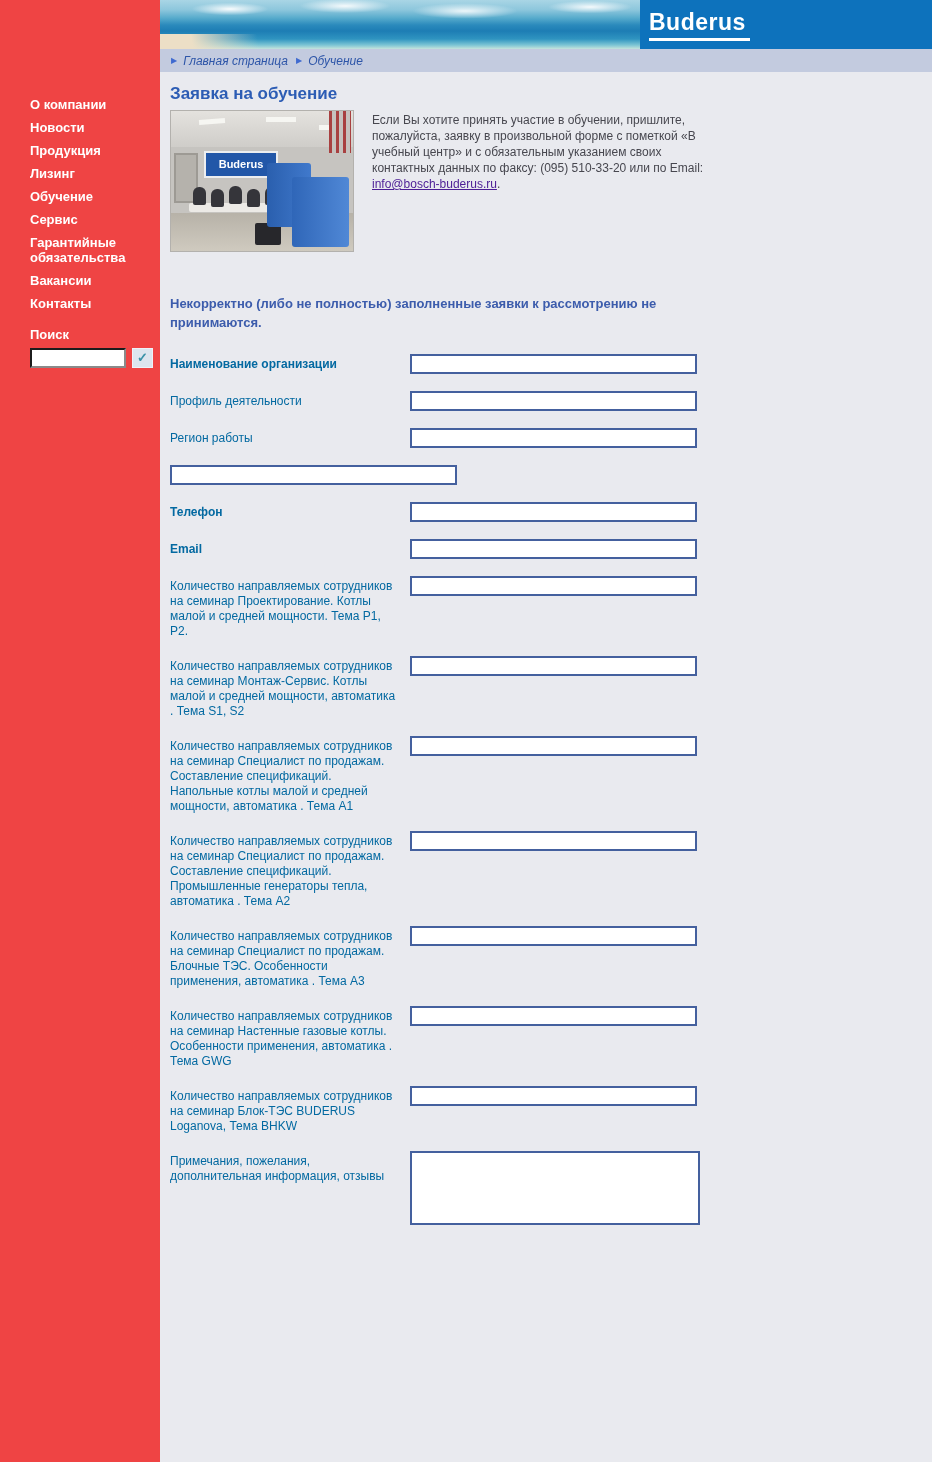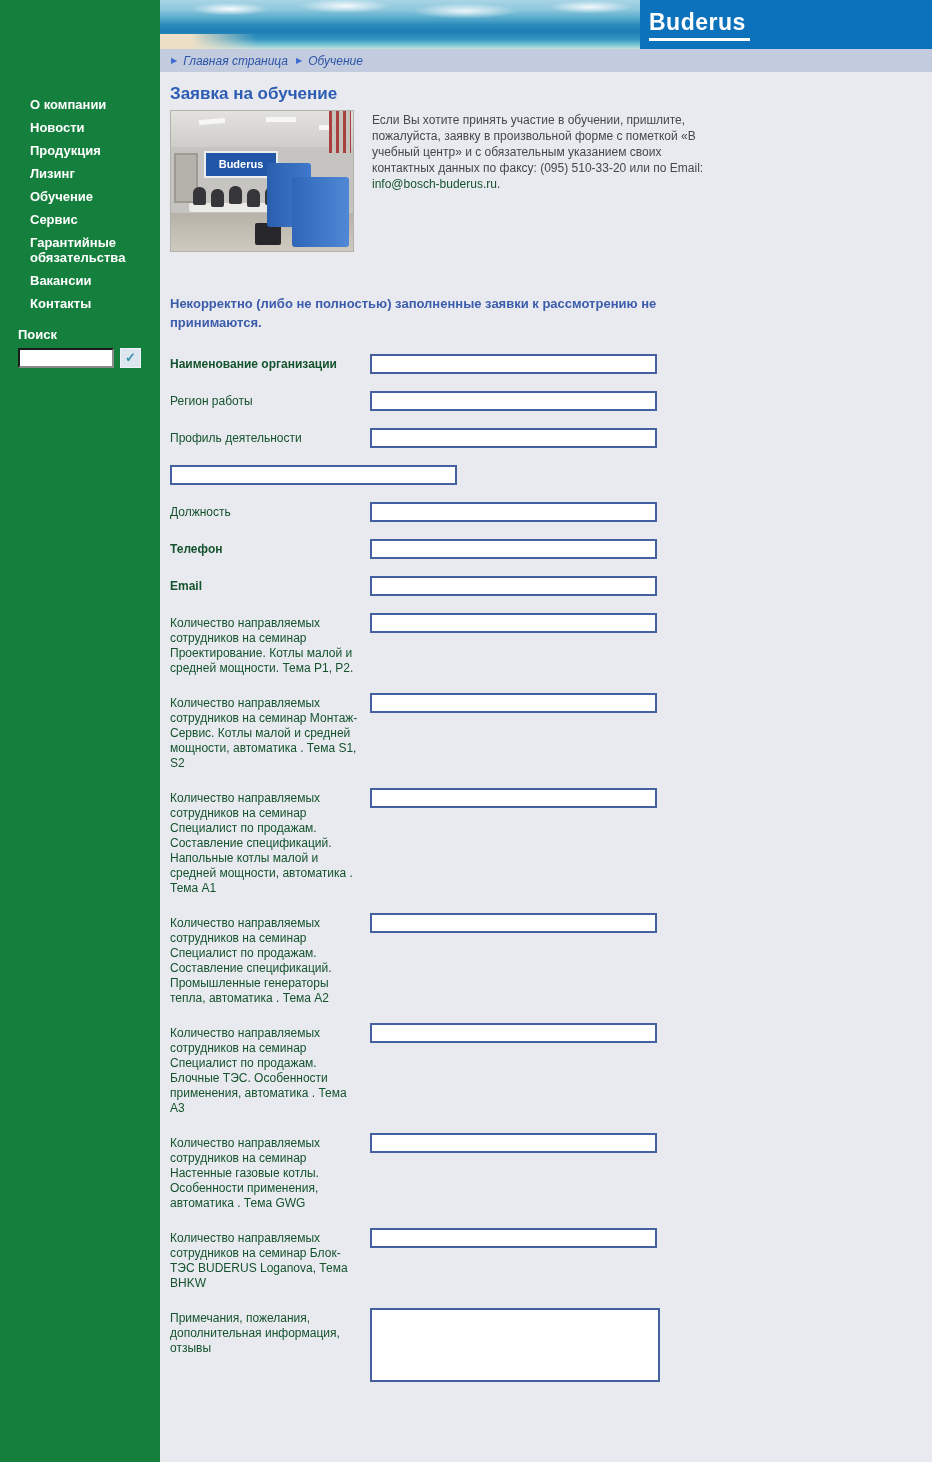--- a/index.html
+++ b/index.html
@@ -6,28 +6,28 @@
   html,body { margin:0; padding:0; }
   body {
     width:932px; height:1462px; position:relative;
     font-family:"Liberation Sans", sans-serif;
     background:#e9eaef; overflow:hidden;
   }
 
   
   .sidebar {
     position:absolute; left:0; top:0; width:160px; height:1462px;
-    background:#15803d;
+    background:#ef4444;
   }
   .nav { padding:97px 0 0 30px; }
   .nav-item {
     width:122px; font-size:13px; font-weight:bold; color:#ffffff;
     line-height:15px; margin-bottom:8px; cursor:pointer;
   }
-  .search-block { margin-top:16px; padding-left:18px; }
+  .search-block { margin-top:16px; padding-left:30px; }
   .search-label { font-size:13px; font-weight:bold; color:#ffffff; }
   .search-row { display:flex; margin-top:6px; align-items:flex-start; }
   .search-input {
     width:96px; height:20px; background:#ffffff;
     border:2px solid; border-color:#1c1c1c #8a8a8a #8a8a8a #1c1c1c;
     padding:1px 2px; font-size:12px;
   }
   .search-btn {
     width:21px; height:20px; margin-left:6px; padding:0;
     background:#dde5ee; border:1px solid #eef2f8;
@@ -72,21 +72,21 @@
   .content { padding:12px 16px 0 10px; }
   .page-title {
     margin:0 0 6px 0; font-size:17px; font-weight:bold; color:#2c5cb4;
   }
 
   .intro-row { display:flex; }
   .intro-text {
     width:350px; font-size:12px; line-height:16px; color:#47474f; padding-top:2px;
   }
   .intro-text p { margin:0 0 16px 0; }
-  .email-link { color:#14532d; cursor:pointer; }
+  .email-link { color:#4c1d95; text-decoration:underline; cursor:pointer; }
 
   
   .photo {
     position:relative; width:184px; height:142px; flex:none; margin-right:18px;
     background:#c6c4c0; overflow:hidden; border:1px solid #b3b1ad;
   }
   .ph-ceiling { position:absolute; top:0; left:0; right:0; height:36px;
     background:linear-gradient(#e4e2de,#cfcdc9); }
   .ph-light { position:absolute; background:#f6f6f2; height:5px; }
   .ph-l1 { top:8px; left:28px; width:26px; transform:rotate(-4deg); }
@@ -120,22 +120,22 @@
 
   .warning {
     margin:42px 0 22px 0; width:540px;
     font-size:13px; font-weight:bold; color:#3c5cac; line-height:19px;
   }
 
   
   .app-form { margin-top:0; }
   .form-row { display:flex; margin-bottom:17px; }
   .form-label {
-    width:200px; flex:none; font-size:12px; line-height:15px;
-    color:#14532d; padding-top:3px; padding-right:12px;
+    width:240px; flex:none; font-size:12px; line-height:15px;
+    color:#0369a1; padding-top:3px; padding-right:12px;
   }
   .form-label.required { font-weight:bold; }
   .text-input {
     width:287px; height:20px; background:#ffffff;
     border:2px solid #44609e; padding:0 3px; font-size:12px; color:#333a68;
   }
   .notes-textarea {
     width:290px; height:74px; background:#ffffff;
     border:2px solid #44609e; padding:2px 3px; font-size:12px; color:#333a68;
     resize:none;
@@ -218,38 +218,34 @@
     <p class="warning">Некорректно (либо не полностью) заполненные заявки к рассмотрению не принимаются.</p>
 
     <form class="app-form">
 
       <div class="form-row">
         <label class="form-label required">Наименование организации</label>
         <div class="form-control"><input type="text" class="text-input" style=""></div>
       </div>
 
       <div class="form-row">
+        <label class="form-label">Профиль деятельности</label>
+        <div class="form-control"><input type="text" class="text-input" style=""></div>
+      </div>
+
+      <div class="form-row">
         <label class="form-label">Регион работы</label>
         <div class="form-control"><input type="text" class="text-input" style=""></div>
       </div>
 
-      <div class="form-row">
-        <label class="form-label">Профиль деятельности</label>
-        <div class="form-control"><input type="text" class="text-input" style=""></div>
-      </div>
-
-
-      <div class="form-row">
-        <div class="form-control"><input type="text" class="text-input" style=""></div>
-      </div>
-
-      <div class="form-row">
-        <label class="form-label">Должность</label>
-        <div class="form-control"><input type="text" class="text-input" style=""></div>
-      </div>
+
+      <div class="form-row">
+        <div class="form-control"><input type="text" class="text-input" style=""></div>
+      </div>
+
 
       <div class="form-row">
         <label class="form-label required">Телефон</label>
         <div class="form-control"><input type="text" class="text-input" style=""></div>
       </div>
 
       <div class="form-row">
         <label class="form-label required">Email</label>
         <div class="form-control"><input type="text" class="text-input" style=""></div>
       </div>

